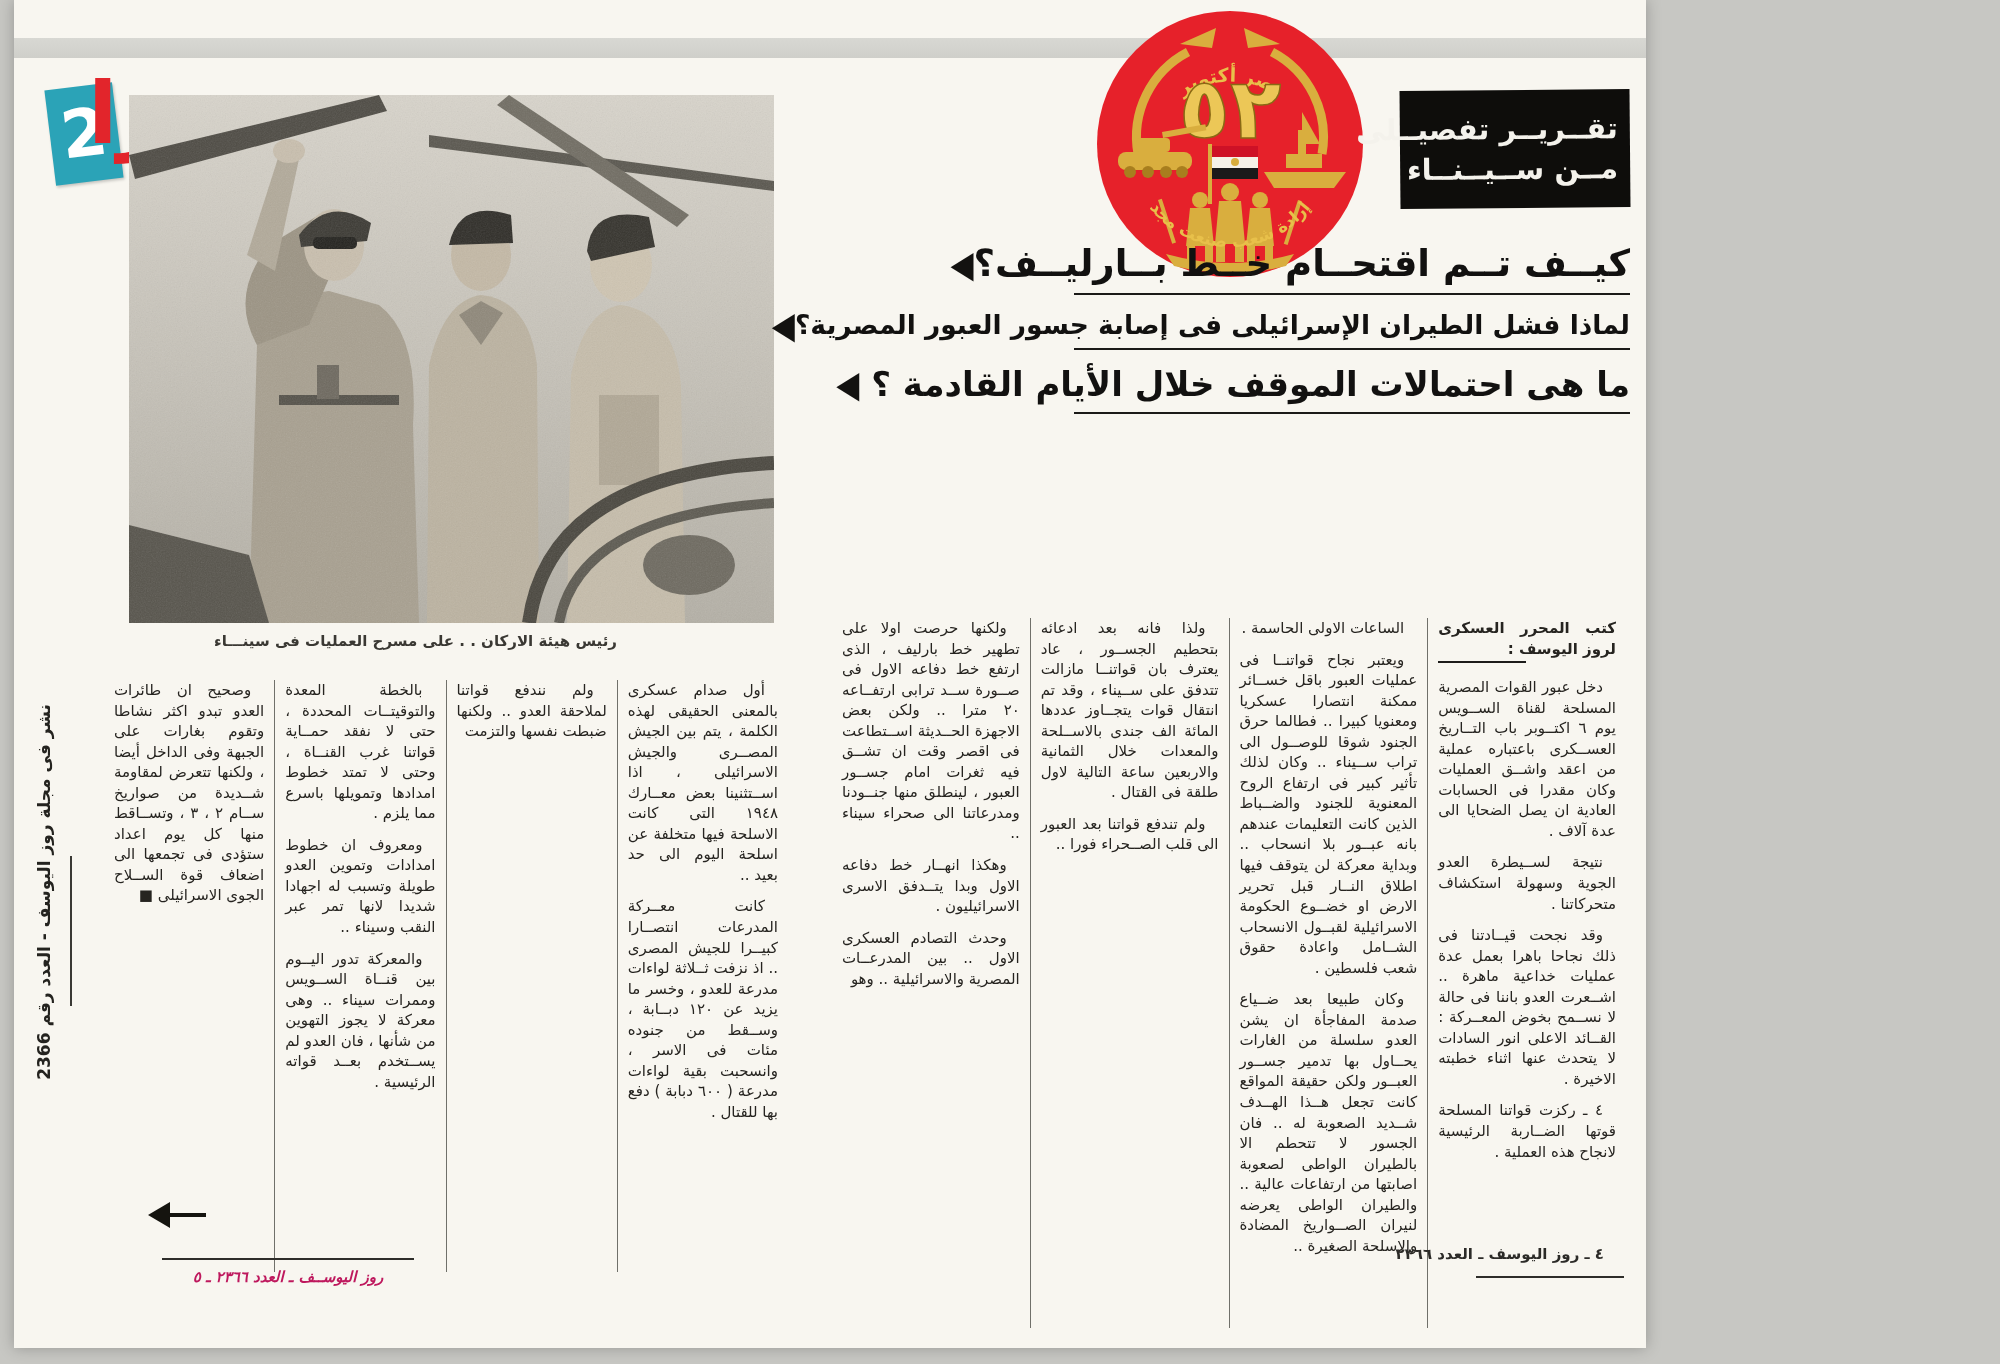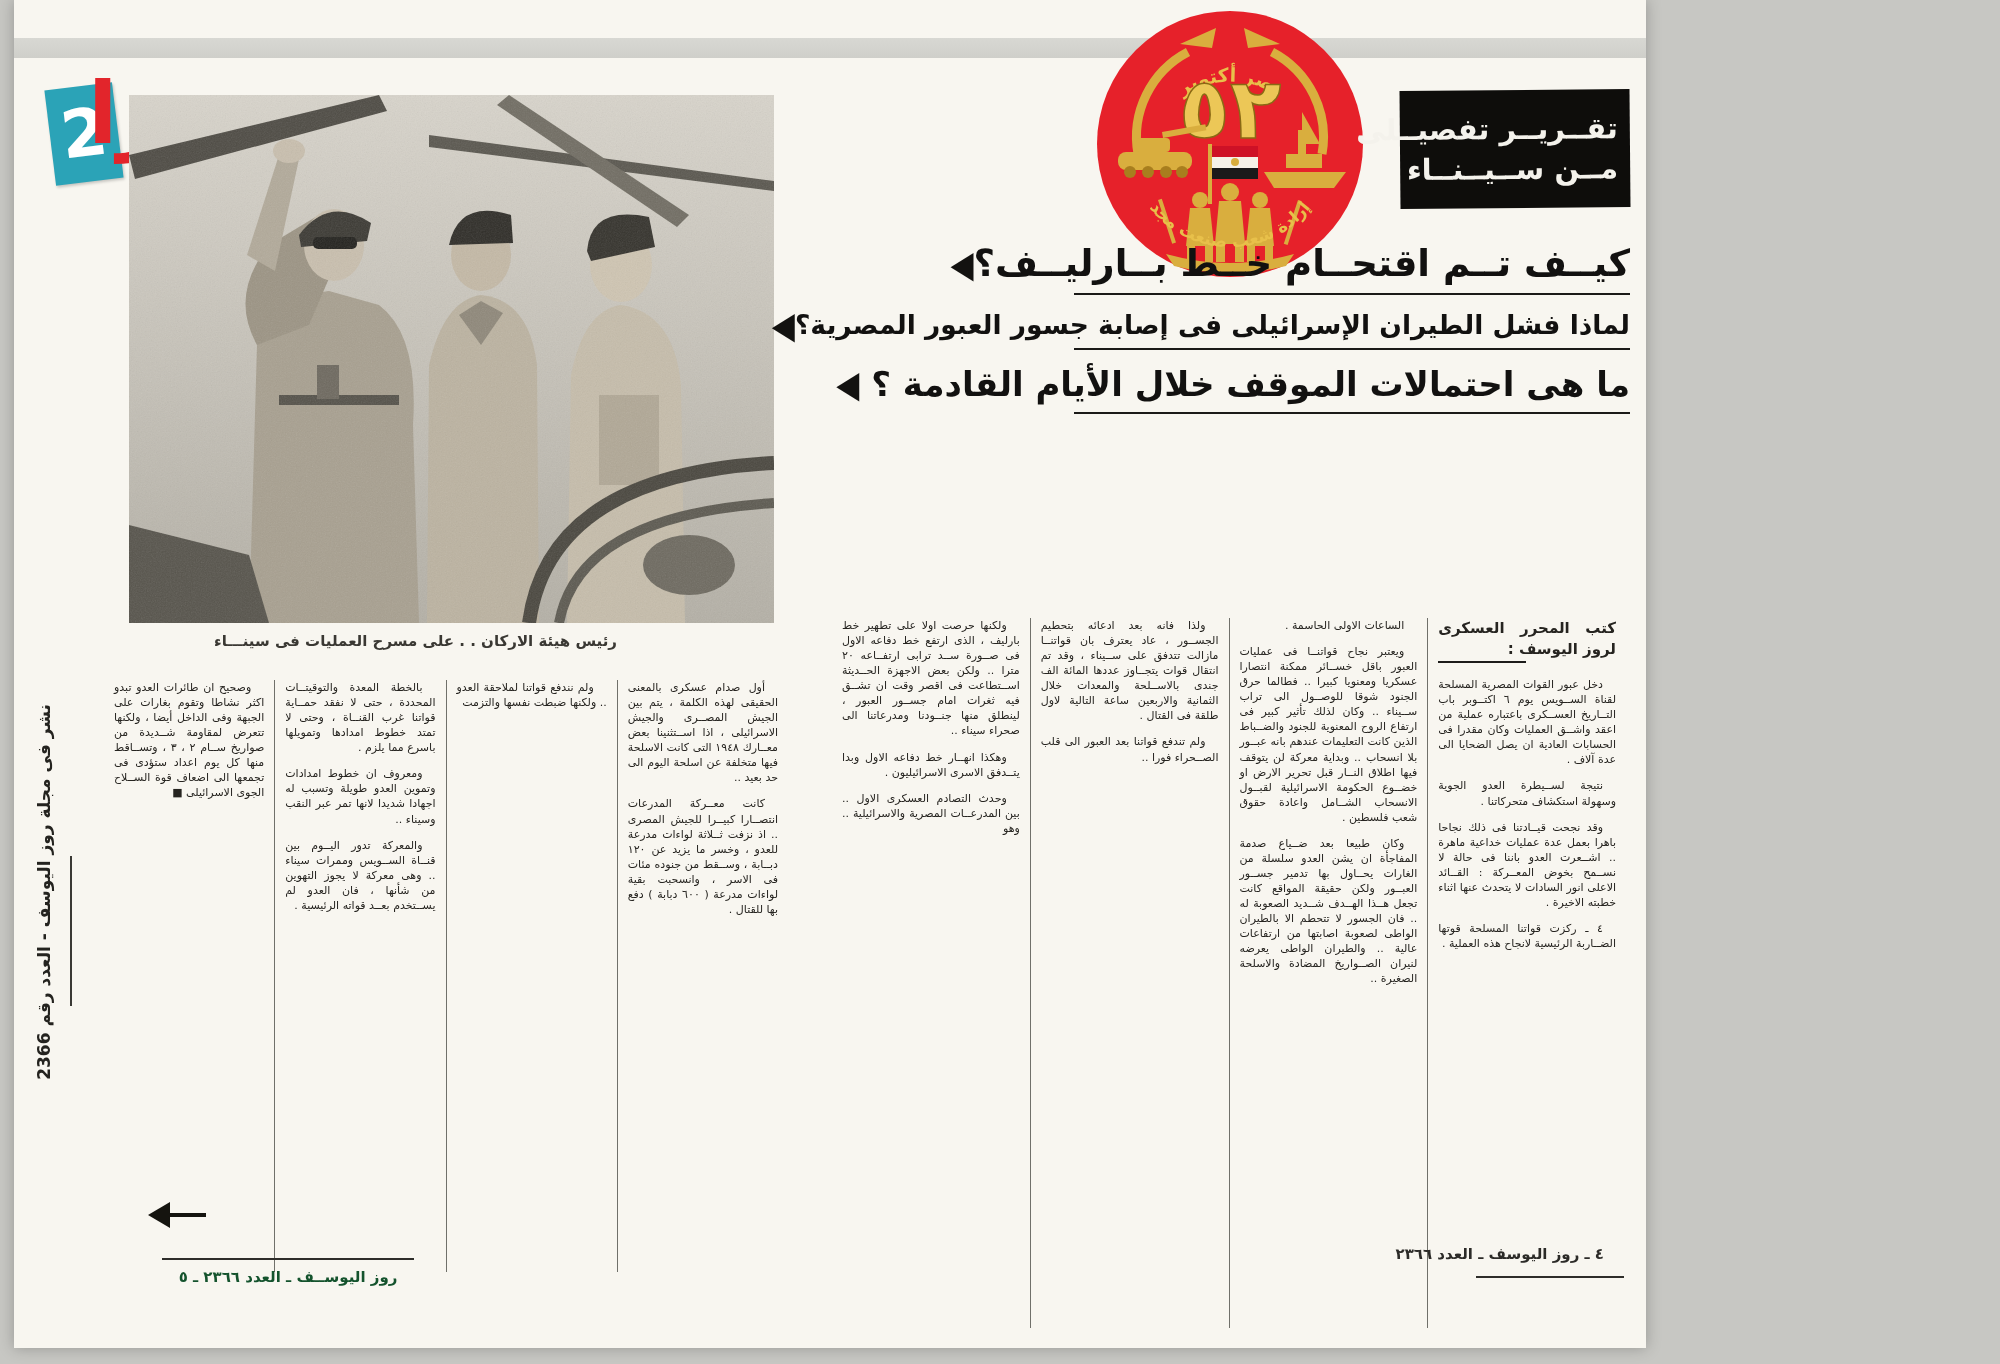--- a/index.html
+++ b/index.html
@@ -63,30 +63,30 @@
     overflow:hidden;
   }
   .cols .col{
     flex:1 1 0;padding:0 10px;border-left:1px solid #70706a;
     direction:rtl;overflow:hidden;
   }
   .cols .col:last-child{border-left:none;}
   .right-cols{left:818px;top:618px;width:794px;height:710px;}
   .left-cols{left:90px;top:680px;width:684px;height:592px;}
   .para{
-    margin:0 0 11px 0;font-size:11px;line-height:1.37;color:#262420;
+    margin:0 0 11px 0;font-size:15px;line-height:1.37;color:#262420;
     text-align:justify;text-indent:13px;
   }
   .para.byline{font-weight:bold;font-size:15px;text-indent:0;margin-bottom:0;}
   .byline-rule{width:88px;border-top:2px solid #1d1c1a;margin:2px auto 14px 0;}
   
   .left-footer-rule{position:absolute;left:148px;top:1258px;width:252px;height:2px;background:#2e2d2a;}
   .left-footer{
     position:absolute;left:148px;top:1268px;width:252px;
-    font-size:15px;font-weight:bold;color:#14532d;text-align:center;direction:rtl;
+    font-size:15px;font-weight:bold;color:#be185d;text-align:center;direction:rtl;font-style:italic;
   }
   .right-footer-rule{position:absolute;left:1462px;top:1276px;width:148px;height:2px;background:#2e2d2a;}
   .right-footer{
     position:absolute;left:1250px;top:1245px;width:340px;
     font-size:15px;font-weight:bold;color:#2c2b28;text-align:right;direction:rtl;
   }
   
   .footer-arrow{position:absolute;left:134px;top:1202px;width:58px;height:26px;}
   .footer-arrow .tail{position:absolute;left:20px;top:11px;width:38px;height:4px;background:#15140f;}
   .footer-arrow .head{

